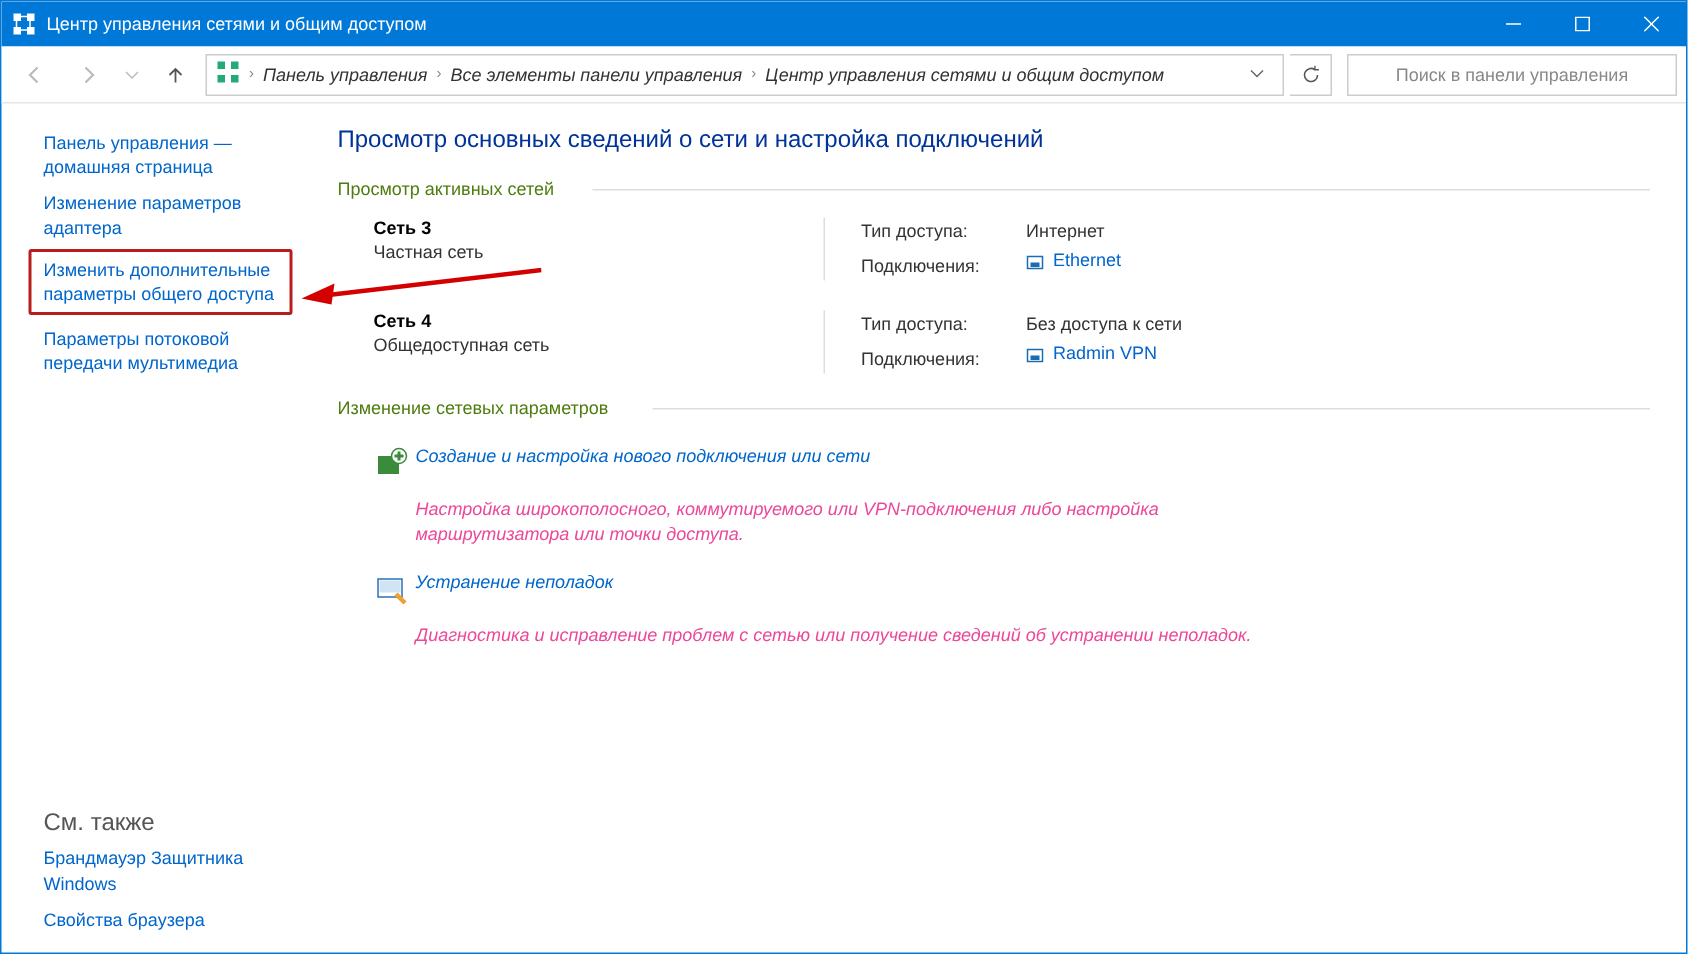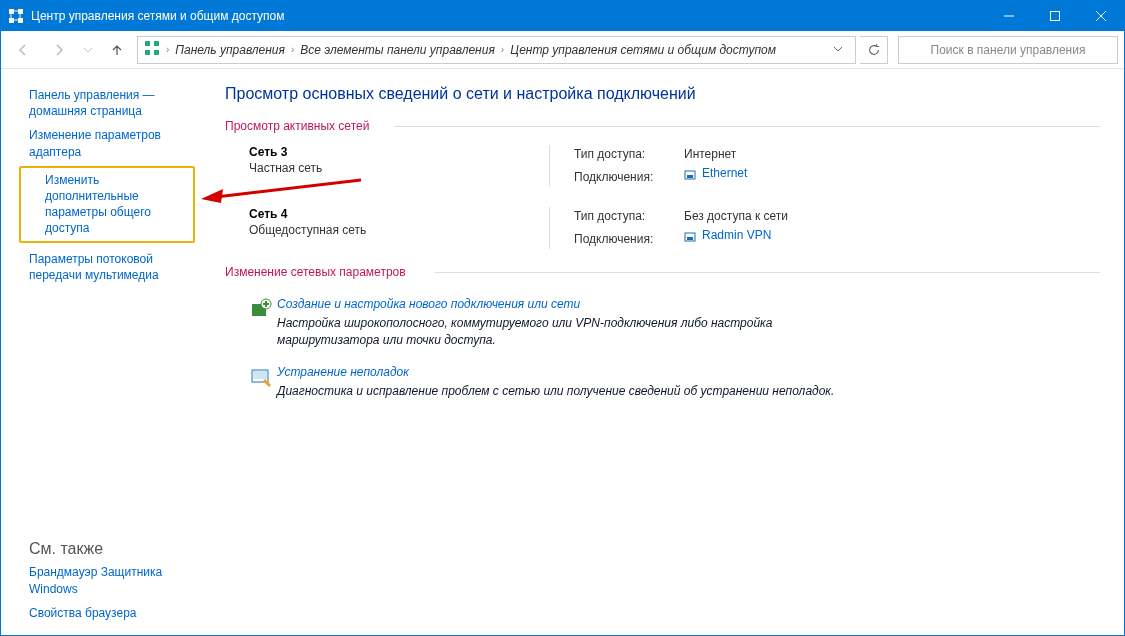--- a/index.html
+++ b/index.html
@@ -80,24 +80,24 @@
     flex-direction:column;
   }
   .sidelink {
     color:#0066cc;
     font-size:12px;
     padding: 4px 16px 4px 28px;
     line-height:1.35;
     cursor:pointer;
   }
   .sidelink.highlight {
-    border:2px solid #eab308;
+    border:2px solid #b91c1c;
     border-radius:2px;
     margin: 2px 6px 2px 18px;
-    padding: 4px 24px;
+    padding: 4px 8px;
   }
   .seealso-hdr {
     color:#555; font-size:16px;
     padding: 6px 16px 2px 28px;
   }
   .spacer { flex:1; }
 
   .main {
     flex:1;
     padding: 16px 24px 16px 24px;
@@ -105,21 +105,21 @@
     overflow:auto;
   }
   h1.page-title {
     color:#003399;
     font-weight:400;
     font-size:16px;
     margin-bottom:16px;
   }
   .section-title {
     font-size:12px;
-    color:#be185d;
+    color:#4d7c0f;
     margin: 6px 0 2px 0;
     position:relative;
   }
   .section-title::after {
     content:"";
     position:absolute;
     left: 170px; right:0; top:50%;
     border-top:1px solid #ddd;
   }
   .section-title.wide::after { left: 210px; }
@@ -137,21 +137,21 @@
   .kv { display:flex; line-height:1.6;align-items:flex-end; }
   .kv .k { width:110px; color:#333; }
   .kv .v { color:#333; }
   .kv .v a { color:#0066cc; text-decoration:none; display:inline-flex; align-items:center; gap:6px; cursor:pointer;}
   .eth-icon { width:12px; height:12px; display:inline-block; }
 
   .changeblock { padding: 8px 0 0 24px; }
   .changeitem { display:flex; gap:4px; padding:8px 0;font-style:italic; }
   .changeitem .ci-icon { width:24px;height:24px; flex:none; display:flex;align-items:center;justify-content:center;}
   .changeitem .ci-title { color:#0066cc; cursor:pointer; }
-  .changeitem .ci-desc { color:#0f172a; margin-top:4px; max-width:560px; line-height:1.4;}
+  .changeitem .ci-desc { color:#ec4899; margin-top:20px; max-width:560px; line-height:1.4;}
 
   
   .arrow {
     position:absolute;
     left: 0px; top: 106px;
     width: 160px; height: 30px;
     pointer-events:none;
   }
 </style>
 </head>

